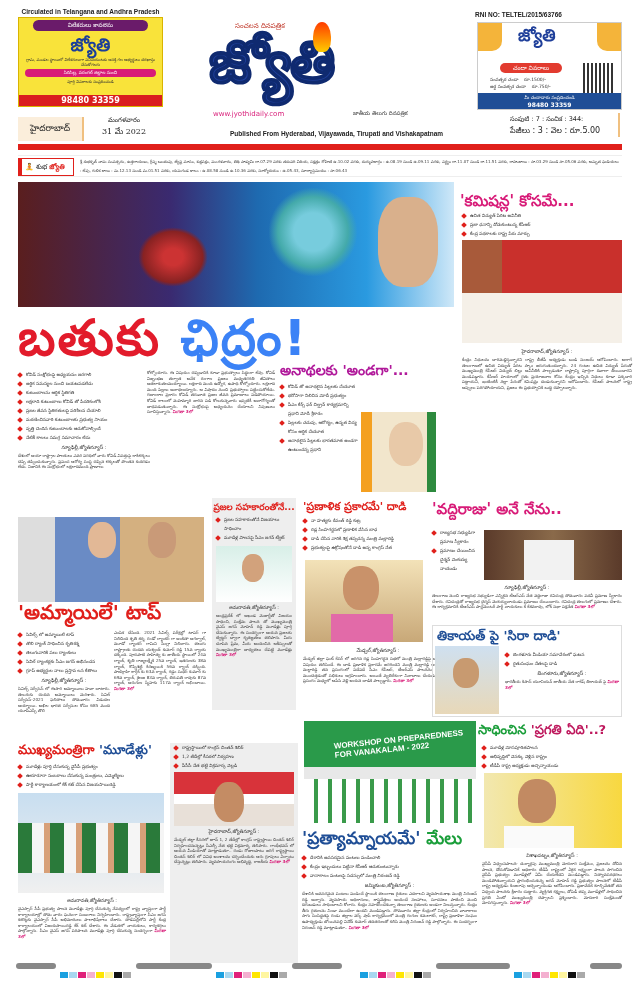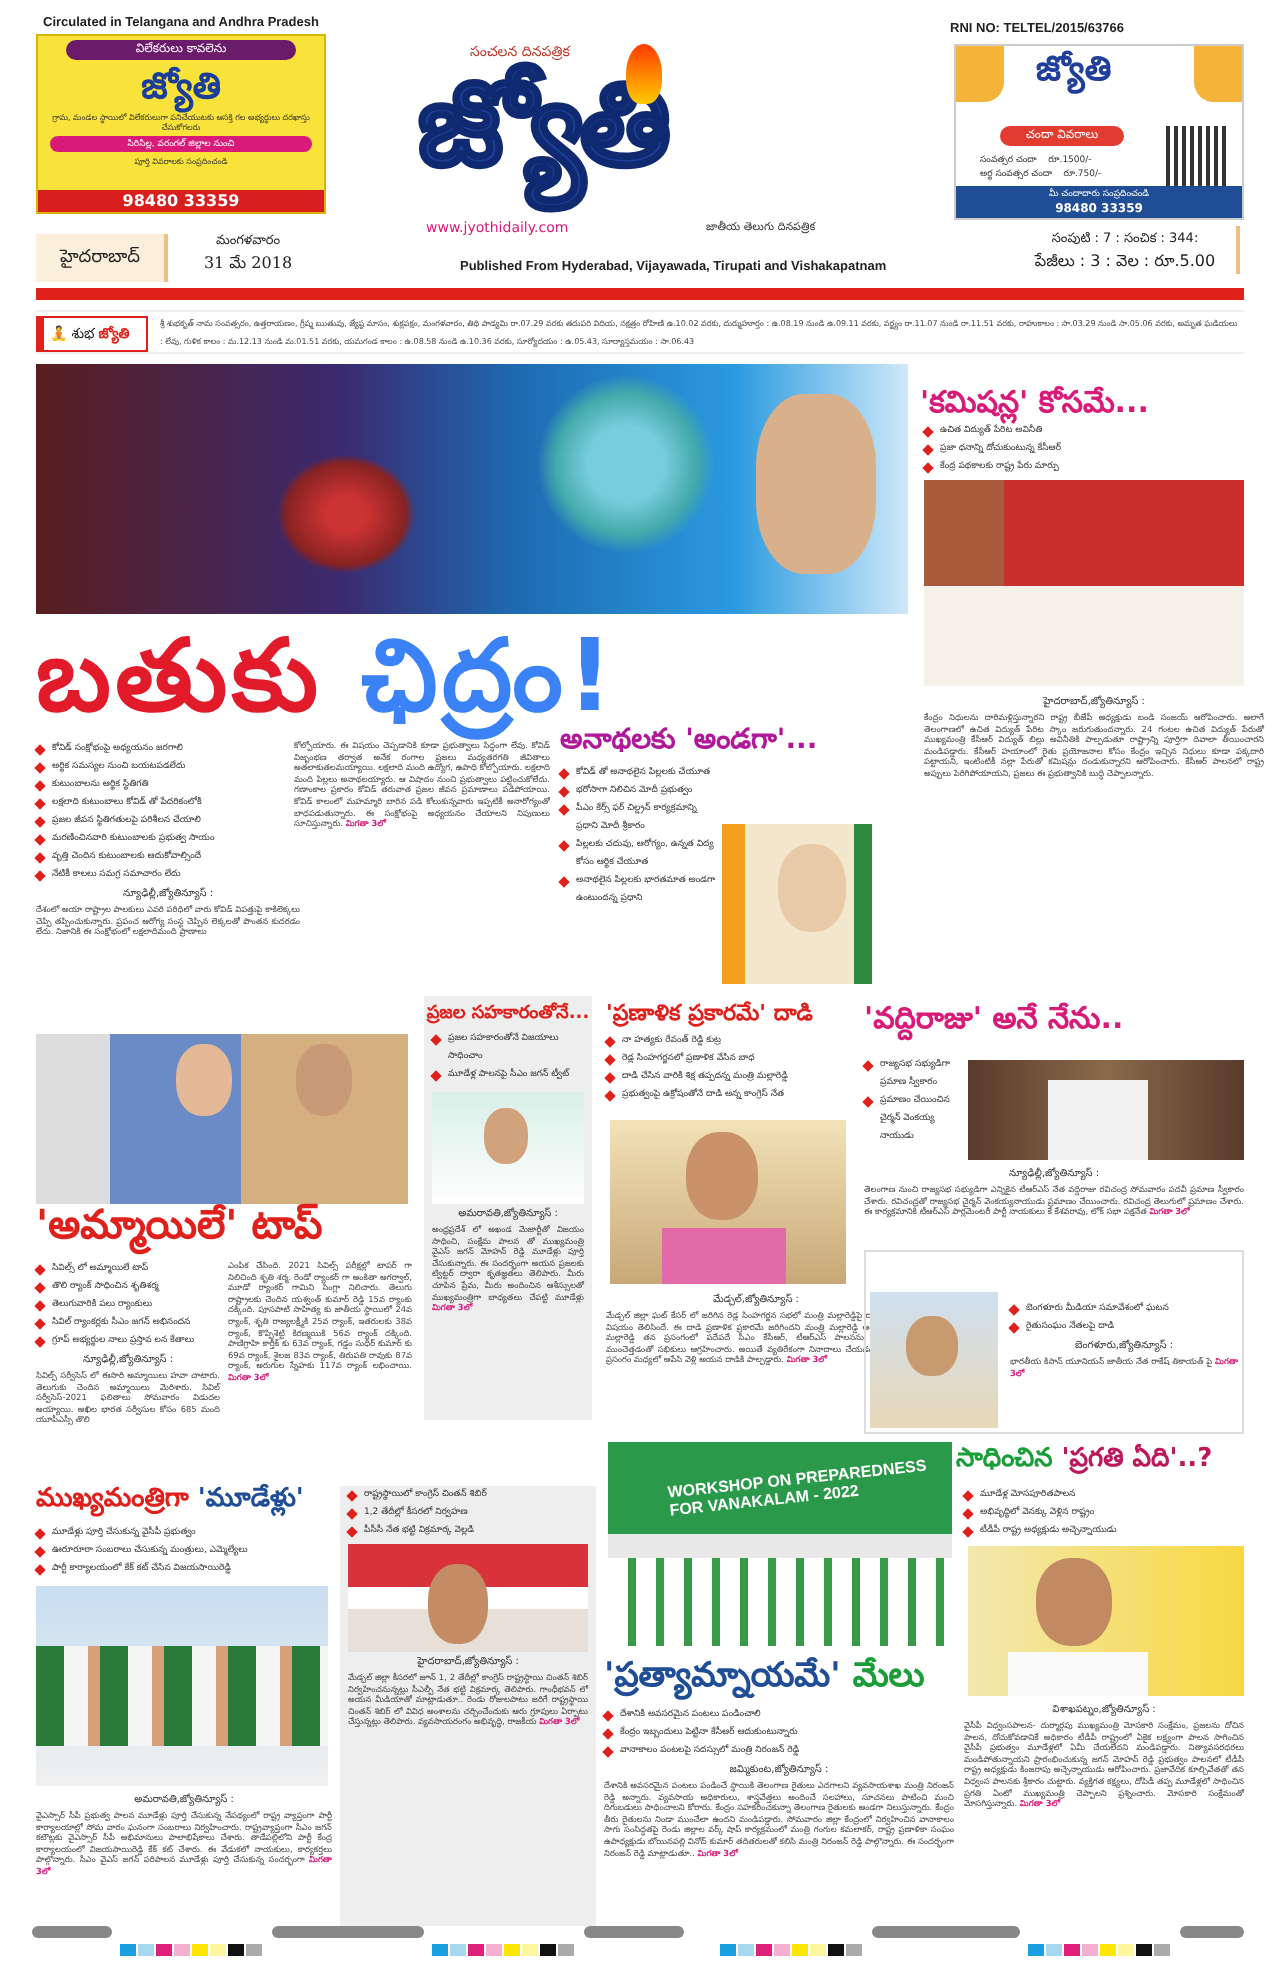--- a/index.html
+++ b/index.html
@@ -24,21 +24,21 @@
 .date-box{left:88px;top:115px;width:72px;height:26px;text-align:center;font-size:6.5px;line-height:11px}
 .date-box .d{font-family:"DejaVu Serif",serif;font-size:8px}
 .rni{left:475px;top:11px;font-size:6.5px;font-weight:bold;font-family:"Liberation Sans",sans-serif}
 .sub-box{left:477px;top:22px;width:145px;height:88px;border:1px solid #ccc;background:#fff}
 .sub-corner{position:absolute;top:0;width:24px;height:28px;background:#f4b43a}
 .sub-logo{position:absolute;left:40px;top:2px;font-size:17px;font-weight:bold;color:#1f3f9a}
 .sub-chanda{position:absolute;left:22px;top:40px;width:62px;height:10px;background:#e23b2f;color:#fff;font-size:6px;border-radius:8px;text-align:center;line-height:10px}
 .sub-row{position:absolute;left:12px;font-size:4.5px;color:#333}
 .qr{position:absolute;right:8px;top:40px;width:30px;height:30px;background:repeating-linear-gradient(90deg,#111 0 2px,#fff 2px 4px),#111;opacity:.85}
 .sub-blue{position:absolute;left:0;right:0;bottom:0;height:16px;background:#1f4e96;color:#fff;font-size:6px;text-align:center;line-height:7px;padding-top:1px}
-.issue{left:510px;top:113px;font-size:6.5px;text-align:center;width:110px;line-height:12px;border-right:2px solid #f0c080;padding-right:3px}
+.issue{left:510px;top:113px;font-size:6.5px;text-align:left;width:110px;line-height:12px;border-right:2px solid #f0c080;padding-right:3px}
 .issue .l2{font-size:8px}
 .redbar{left:18px;top:144px;width:604px;height:6px;background:#e0201b}
 .panch{left:18px;top:155px;width:604px;height:22px;border-top:1px solid #eee;border-bottom:1px solid #eee}
 .panch-badge{position:absolute;left:0;top:2px;width:56px;height:18px;border:1px solid #e0201b;border-left:4px solid #e0201b;font-size:7px;display:flex;align-items:center;gap:2px;padding-left:3px}
 .panch-badge .j{color:#e0201b;font-weight:bold}
 .panch-text{position:absolute;left:62px;top:1px;width:540px;font-size:4px;line-height:9px;color:#444}
 .hero{left:18px;top:182px;width:436px;height:125px;background:linear-gradient(90deg,#5a1e1e 0%,#3a2a70 35%,#1e6ab0 55%,#2a9ae0 80%,#cfe8f8 100%);overflow:hidden}
 .virus{position:absolute;border-radius:50%}
 .headline{left:18px;top:308px;width:436px;height:60px;font-size:50px;font-weight:bold;line-height:60px;white-space:nowrap;font-family:"DejaVu Sans",sans-serif;letter-spacing:2px}
 .headline .r{color:#e21b2b}.headline .g{color:#3b82f6}
@@ -63,21 +63,21 @@
     <div class="ad-text">గ్రామ, మండల స్థాయిలో విలేకరులుగా పనిచేయుటకు ఆసక్తి గల అభ్యర్థులు దరఖాస్తు చేసుకోగలరు</div>
     <div class="ad-pink">సిరిసిల్ల, వరంగల్ జిల్లాల నుంచి</div>
     <div class="ad-text">పూర్తి వివరాలకు సంప్రదించండి</div>
     <div class="ad-red">98480 33359</div>
   </div>
 </div>
 
 <div class="abs city-box">హైదరాబాద్</div>
 <div class="abs date-box">
   <div>మంగళవారం</div>
-  <div class="d">31 మే 2018</div>
+  <div class="d">31 మే 2022</div>
 </div>
 
 <div class="abs logo-wrap">
   <div class="tagline-top">సంచలన దినపత్రిక</div>
   <div class="logo-main">జ్యోతి</div>
   <div class="flame"></div>
   <div class="logo-url">www.jyothidaily.com</div>
   <div class="logo-sub">జాతీయ తెలుగు దినపత్రిక</div>
 </div>
 <div class="abs published">Published From Hyderabad, Vijayawada, Tirupati and Vishakapatnam</div>
@@ -221,20 +221,21 @@
 </div>
 <div class="photo" style="left:484px;top:530px;width:138px;height:50px;background:linear-gradient(90deg,#5a3a2a,#8a6a4a,#5a3a2a)">
   <div style="position:absolute;left:40px;top:10px;width:50px;height:40px;background:#f2f2f2"></div>
 </div>
 <div class="abs" style="left:432px;top:582px;width:190px">
   <div class="dateline">న్యూఢిల్లీ,జ్యోతిన్యూస్ :</div>
   <div class="para"><span>తెలంగాణ నుంచి రాజ్యసభ సభ్యుడిగా ఎన్నికైన టీఆర్ఎస్ నేత వద్దిరాజు రవిచంద్ర సోమవారం పదవీ ప్రమాణ స్వీకారం చేశారు. రవిచంద్రతో రాజ్యసభ చైర్మన్ వెంకయ్యనాయుడు ప్రమాణం చేయించారు. రవిచంద్ర తెలుగులో ప్రమాణం చేశారు. ఈ కార్యక్రమానికి టీఆర్ఎస్ పార్లమెంటరీ పార్టీ నాయకులు కే కేశవరావు, లోక్ సభా పక్షనేత</span> <span class="more">మిగతా 3లో</span></div>
 </div>
 
 <div class="abs" style="left:432px;top:625px;width:190px;height:92px;border:1px solid #ddd">
+  <div class="h2" style="font-size:13px;color:#1f4e96;padding:2px 4px"><span>తికాయత్ పై 'సిరా దాడి'</span></div>
   <div class="photo" style="left:2px;top:20px;width:64px;height:68px;background:linear-gradient(#cfe0f0,#e8d8b8)">
     <div style="position:absolute;left:18px;top:12px;width:26px;height:30px;background:#c89a70;border-radius:45%"></div>
   </div>
   <div style="position:absolute;left:72px;top:24px;width:114px">
     <div class="bul">బెంగళూరు మీడియా సమావేశంలో ఘటన</div>
     <div class="bul">రైతుసంఘం నేతలపై దాడి</div>
     <div class="dateline">బెంగళూరు,జ్యోతిన్యూస్ :</div>
     <div class="para"><span>భారతీయ కిసాన్ యూనియన్ జాతీయ నేత రాకేష్ తికాయత్ పై</span> <span class="more">మిగతా 3లో</span></div>
   </div>
 </div>

